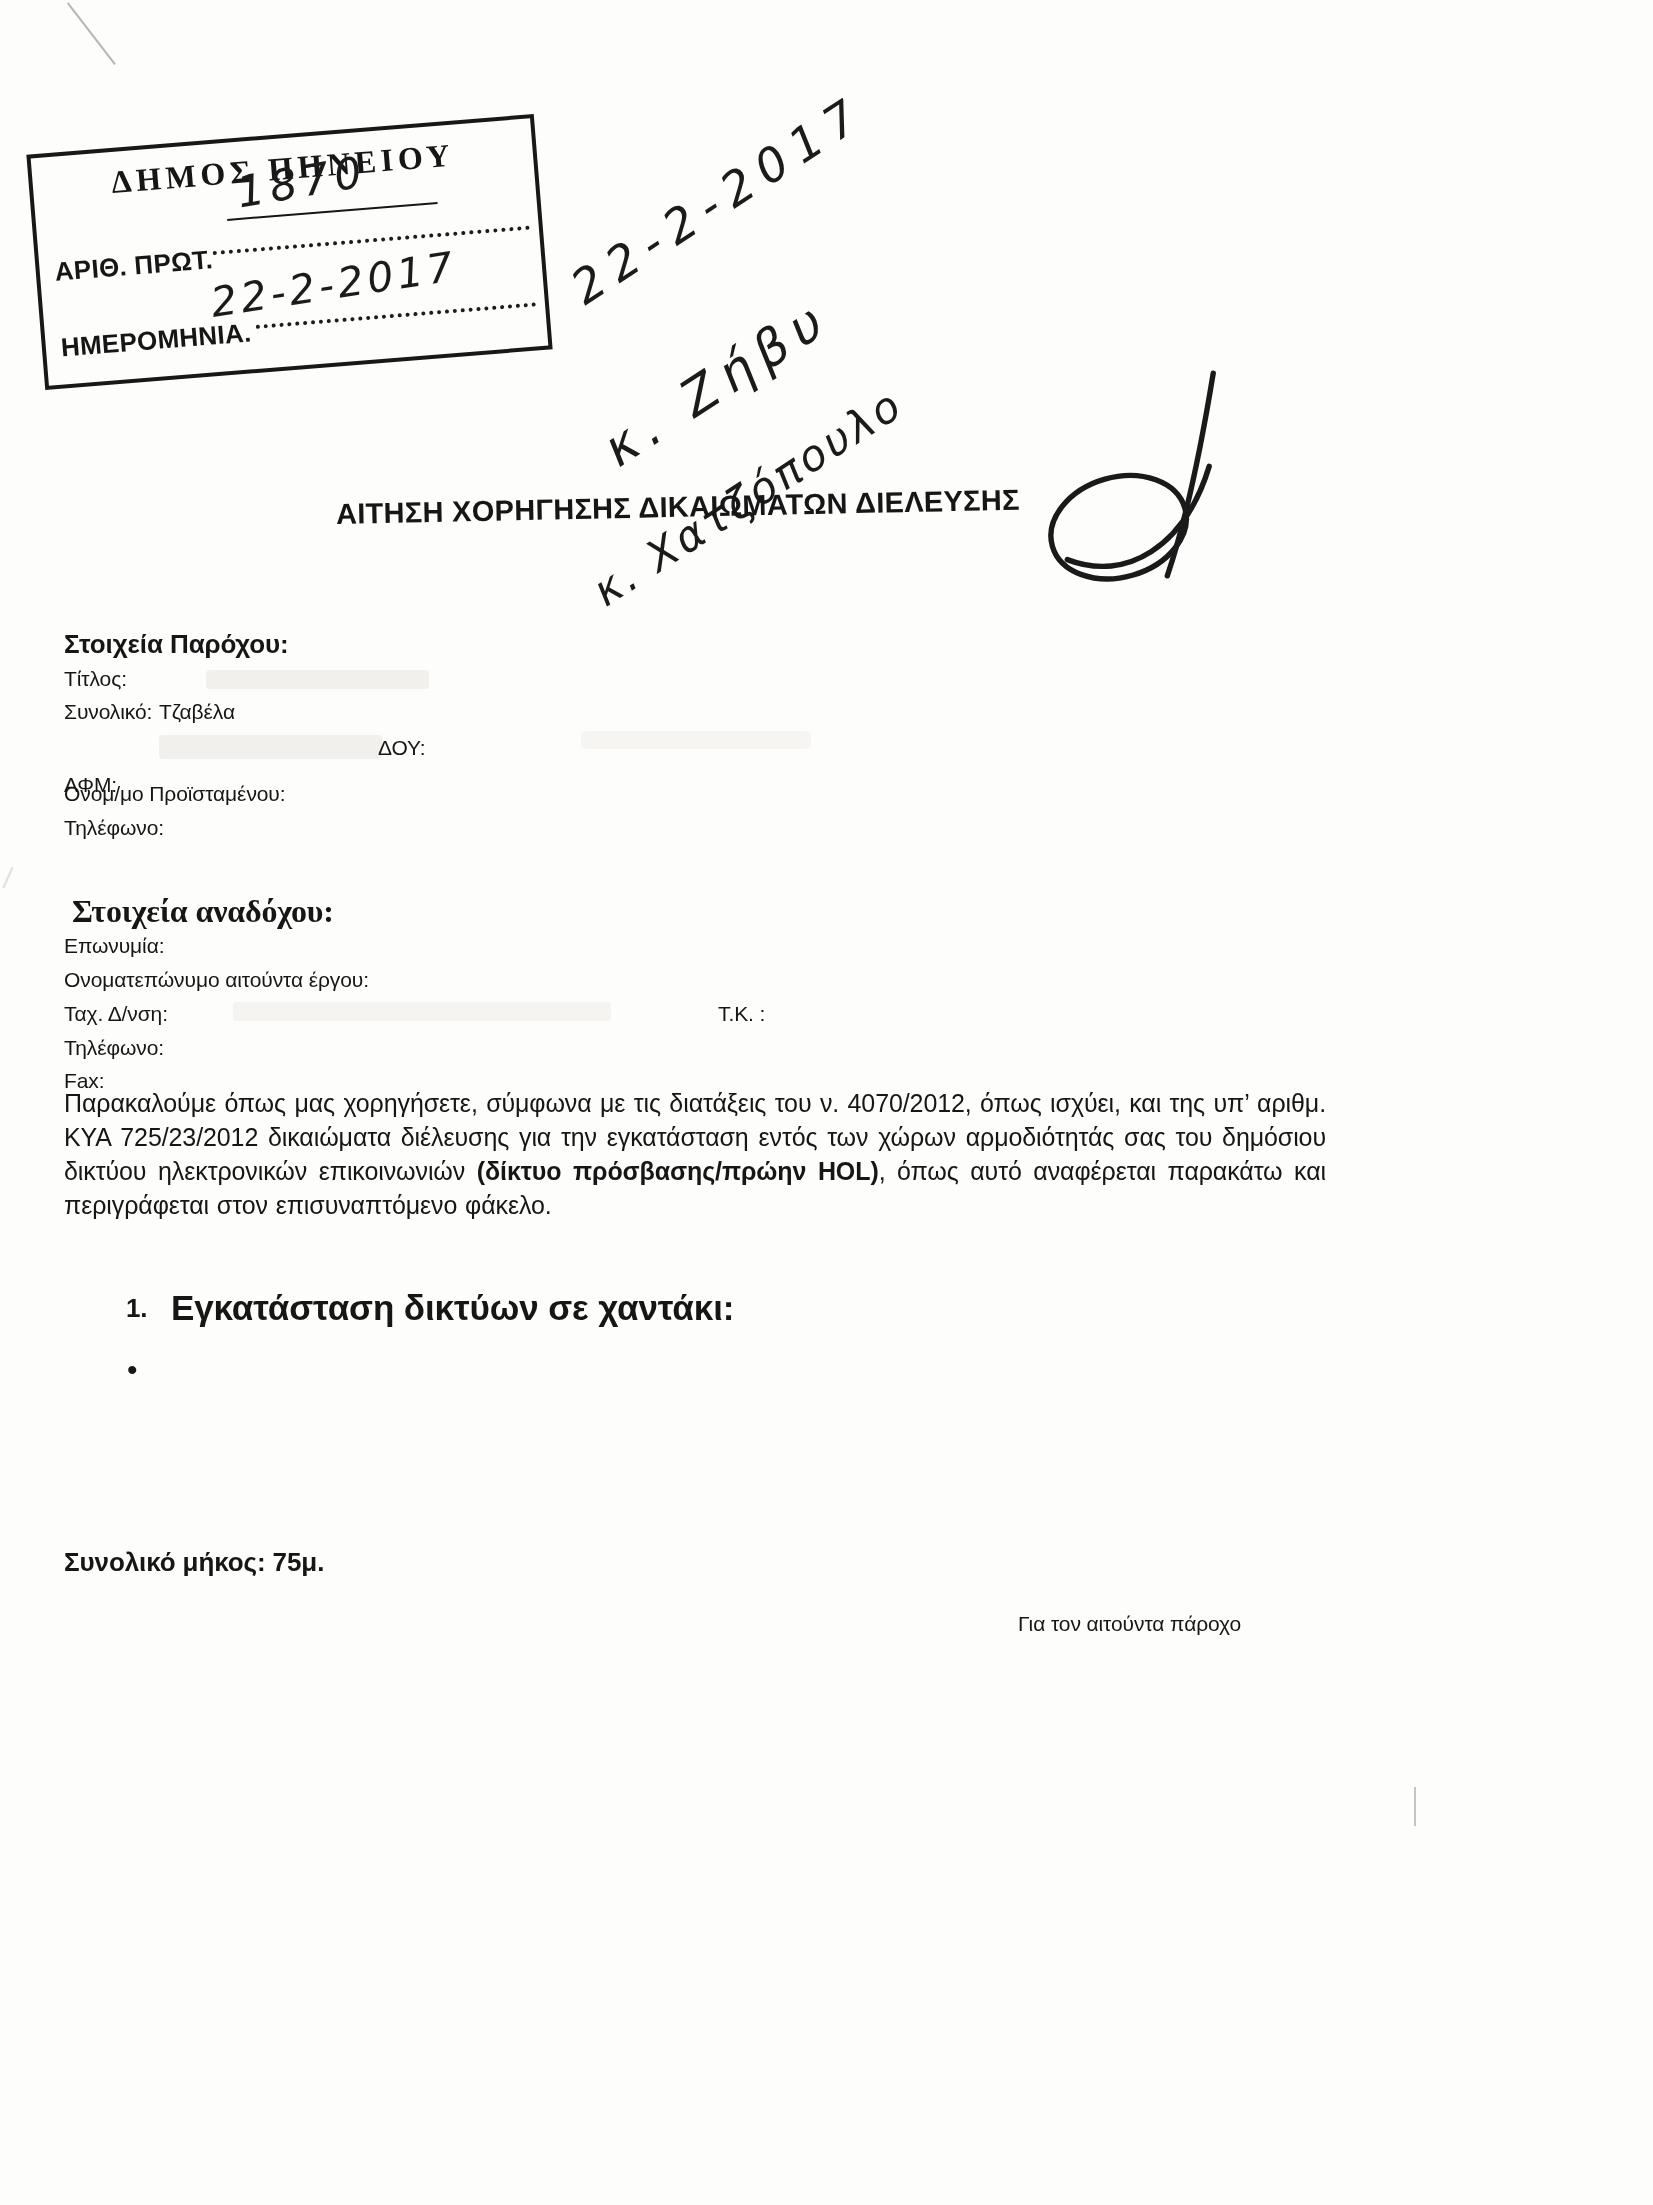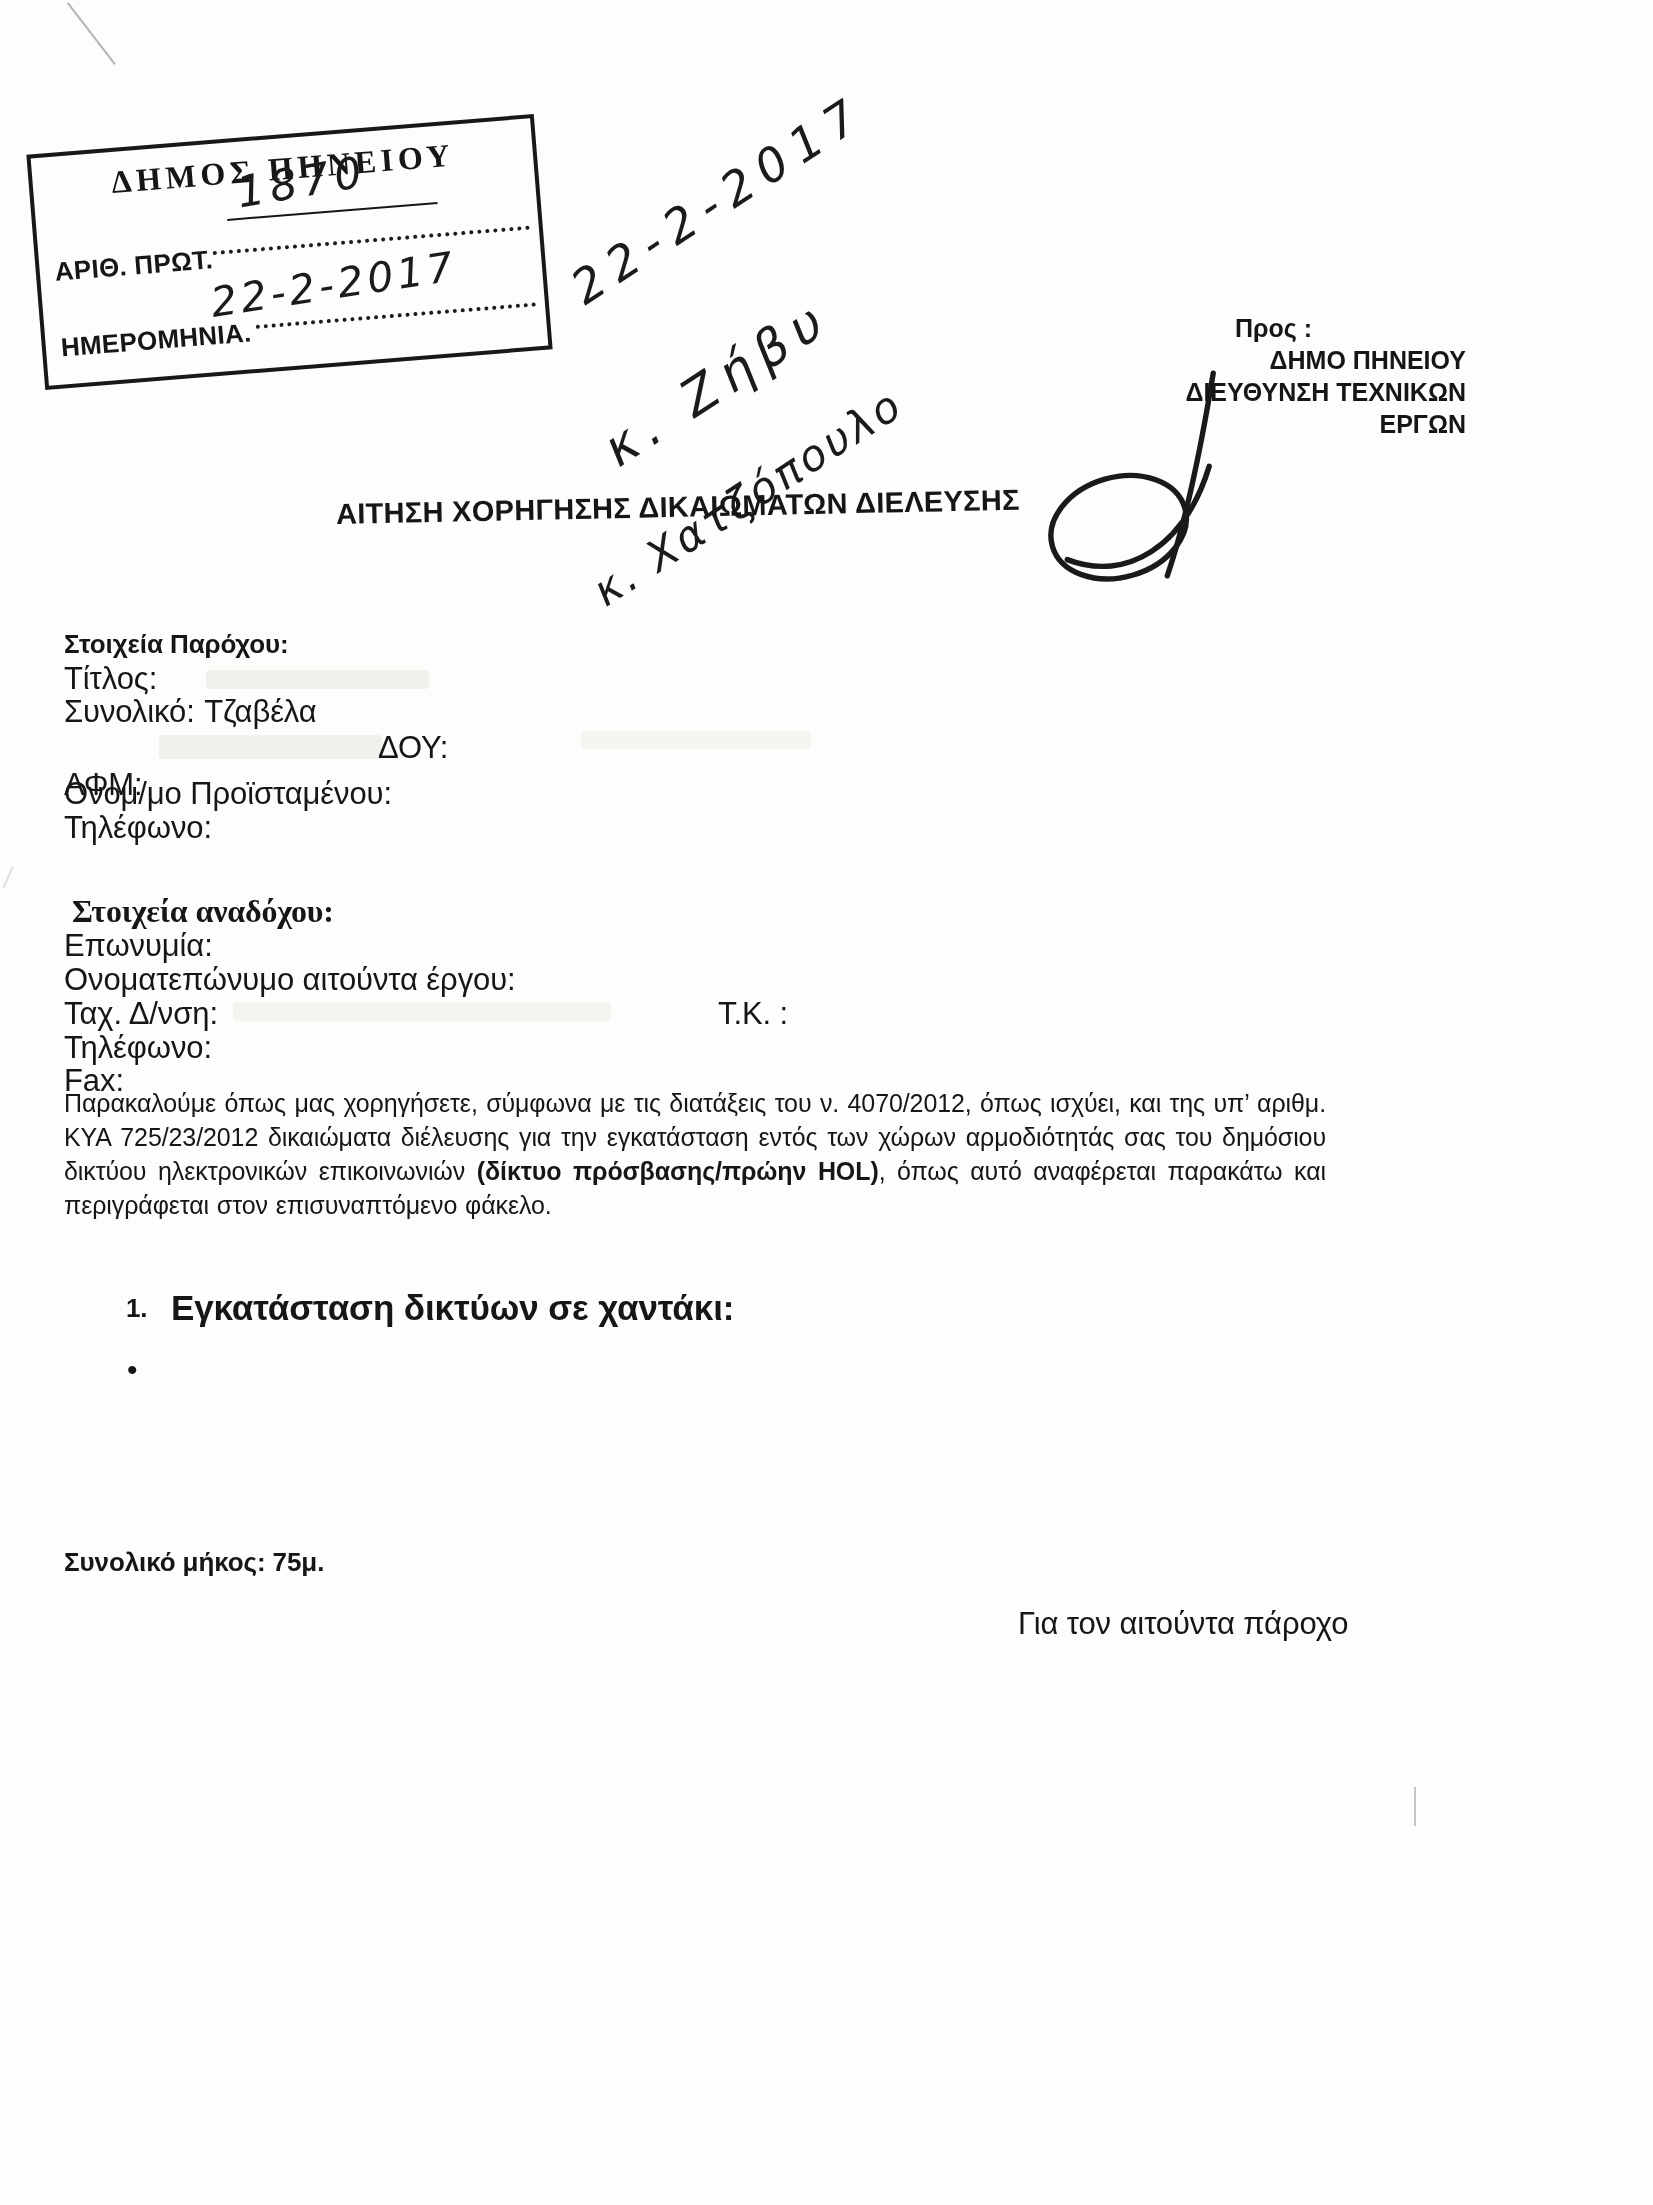--- a/index.html
+++ b/index.html
@@ -5,21 +5,21 @@
   html,body{margin:0;padding:0;background:#e8e8e6;}
   .page{
     position:relative;
     width:1654px;height:2205px;
     background:#fdfdfb;
     font-family:"Liberation Sans",sans-serif;
     color:#161616;
     overflow:hidden;
   }
   .abs{position:absolute;}
-  .txt{font-size:31px;line-height:32px;letter-spacing:-0.1px;white-space:nowrap;}
+  .txt{font-size:21px;line-height:32px;letter-spacing:-0.1px;white-space:nowrap;}
   .bold{font-weight:bold;}
   
   .stamp{
     left:35px;top:134px;width:501px;height:228px;
     border:4.7px solid #181818;
     transform:rotate(-4.6deg);
     transform-origin:center;
     background:rgba(255,255,255,0.0);
   }
   .stamp-org{
@@ -94,25 +94,20 @@
 
   <div class="abs handwriting annot" style="left:591px;top:260px;font-size:47px;transform:rotate(-33deg);">22-2-2017</div>
   <div class="abs handwriting annot" style="left:625px;top:419px;font-size:51px;letter-spacing:9.5px;transform:rotate(-33deg);">κ. Ζήβυ</div>
   <div class="abs handwriting annot" style="left:611px;top:566px;font-size:43px;letter-spacing:3.4px;transform:rotate(-33deg);">κ. Χατζόπουλο</div>
   <svg class="abs sig" style="left:1032px;top:365px;width:203px;height:223px;" viewBox="0 0 300 330">
     <path d="M268,12 C252,110 228,230 200,312"></path>
     <ellipse cx="128" cy="240" rx="102" ry="74" transform="rotate(-16 128 240)"></ellipse>
     <path d="M52,288 C140,322 226,268 262,150"></path>
   </svg>
 
-  <div class="abs recipient">
-    <div class="to-line">Προς :</div>
-    <div>ΔΗΜΟ ΠΗΝΕΙΟΥ</div>
-    <div>ΔΙΕΥΘΥΝΣΗ ΤΕΧΝΙΚΩΝ ΕΡΓΩΝ</div>
-  </div>
 
   <div class="abs doc-title">ΑΙΤΗΣΗ ΧΟΡΗΓΗΣΗΣ ΔΙΚΑΙΩΜΑΤΩΝ ΔΙΕΛΕΥΣΗΣ</div>
 
   <div class="abs txt bold" style="left:64px;top:628px;font-size:26px;">Στοιχεία Παρόχου:</div>
   <div class="abs txt" style="left:64px;top:663px;">
     <span>Τίτλος:</span>
     <span></span>
   </div>
   <div class="abs txt" style="left:64px;top:696px;">
     <span>Συνολικό:</span>

